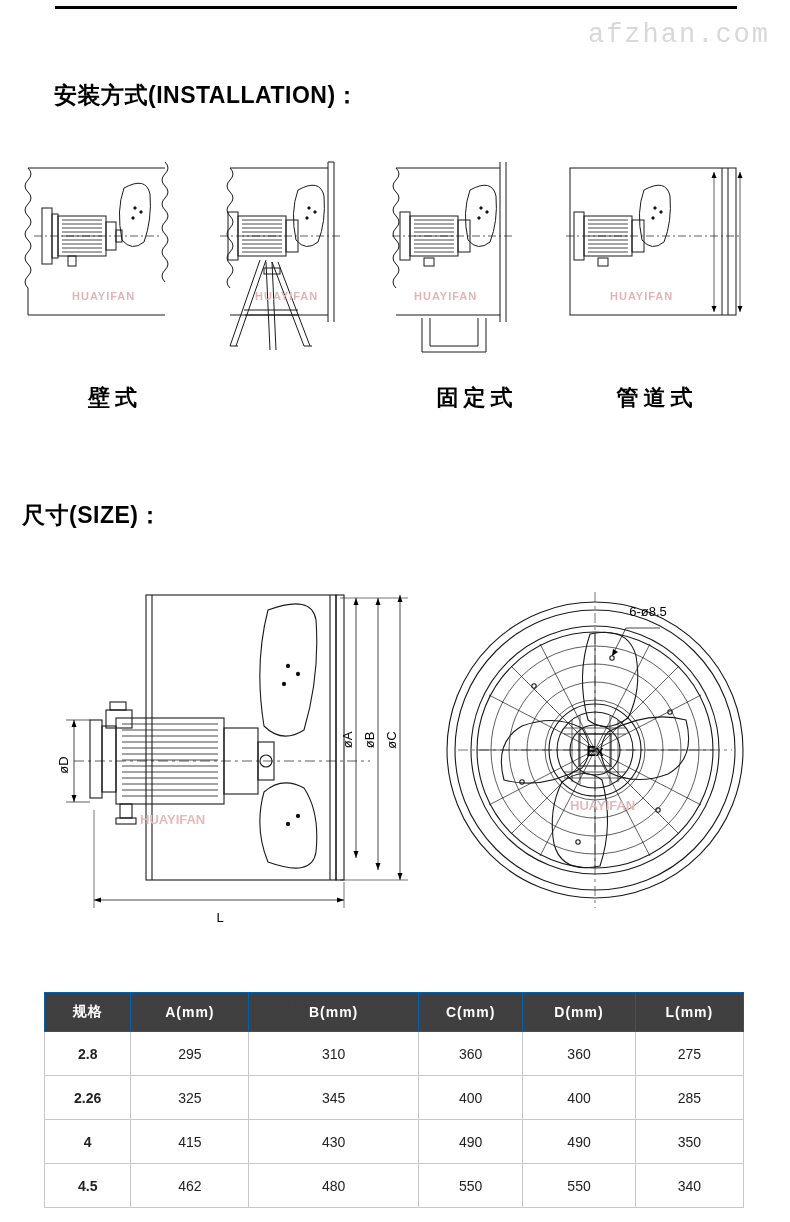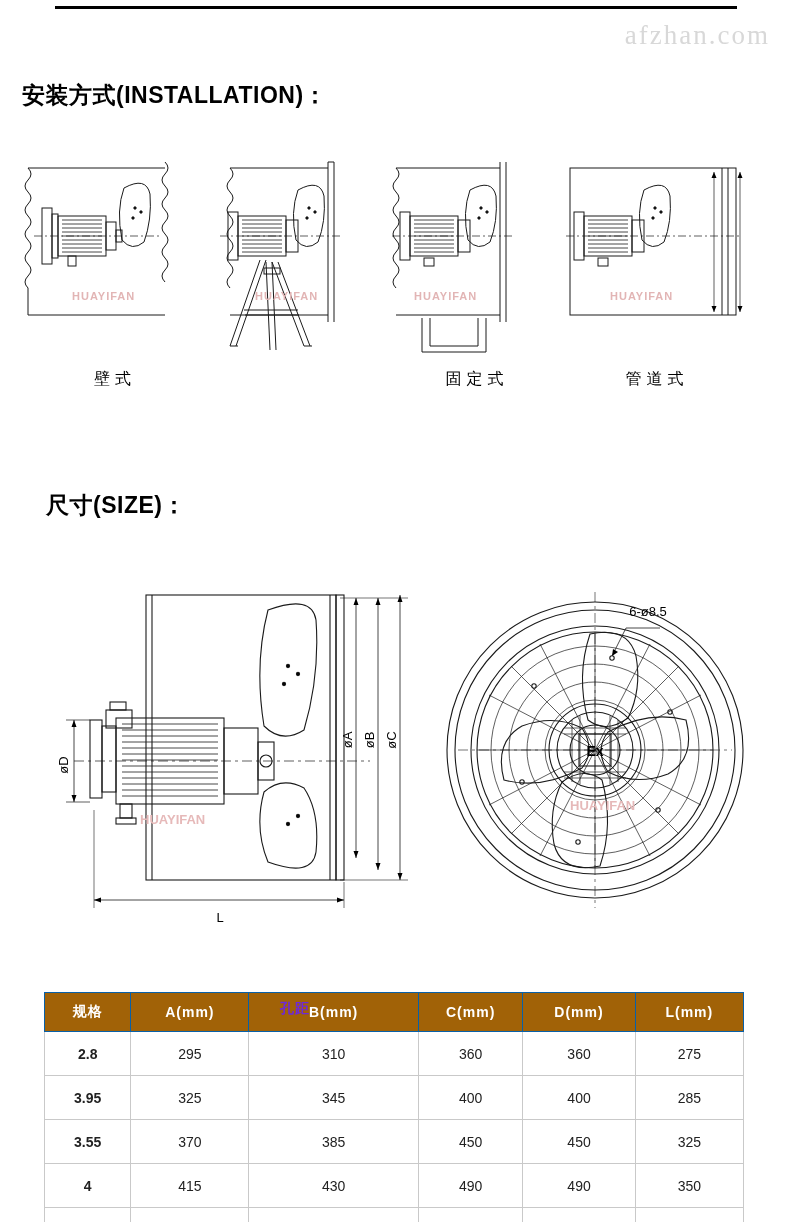--- a/index.html
+++ b/index.html
@@ -23,32 +23,32 @@
     height: 3px;
     background: #000;
   }
   .watermark {
     position: absolute;
     right: 20px;
     top: 20px;
     font-size: 27px;
     color: #d8d8d8;
     letter-spacing: 2px;
-    font-family: Liberation Serif, serif;
+    font-family: Liberation Mono, monospace;
     user-select: none;
   }
   .section-title {
     position: absolute;
     left: 22px;
     font-size: 23px;
     font-weight: bold;
     letter-spacing: 0.5px;
   }
-  #title-install { top: 80px; }
-  #title-size { top: 490px; margin-left: 24px; }
+  #title-install { top: 80px; margin-left: 32px; }
+  #title-size { top: 500px; }
 
   
   .install-row {
     position: absolute;
     left: 0;
     top: 150px;
     width: 790px;
     height: 290px;
   }
   .install-item {
@@ -56,24 +56,24 @@
     width: 190px;
     top: 0;
   }
   .install-fig {
     position: relative;
     width: 190px;
     height: 215px;
   }
   .install-caption {
     text-align: center;
-    font-size: 16px;
-    font-weight: normal;
+    font-size: 22px;
+    font-weight: bold;
     letter-spacing: 5px;
-    margin-top: 4px;
+    margin-top: 18px;
   }
   .wm-small {
     position: absolute;
     font-size: 11px;
     color: #e2b5b5;
     letter-spacing: 1px;
     font-weight: bold;
     user-select: none;
   }
 
@@ -89,21 +89,21 @@
   
   .spec-table {
     position: absolute;
     left: 44px;
     top: 992px;
     width: 700px;
     border-collapse: collapse;
     font-size: 13px;
   }
   .spec-table th {
-    background: #a16207;
+    background: #404040;
     color: #ffffff;
     font-weight: bold;
     height: 36px;
     border: 1px solid #0860a8;
     font-size: 14px;
     letter-spacing: 1px;
   }
   .spec-table td {
     height: 41px;
     text-align: center;
@@ -112,21 +112,21 @@
     color: #222;
   }
   .spec-table td.first-col {
     font-weight: bold;
   }
   .kongju {
     position: absolute;
     left: 280px;
     top: 1000px;
     font-size: 14px;
-    color: #6d28d9;
+    color: #404040;
     font-weight: bold;
     letter-spacing: 1px;
   }
   svg { display: block; }
 </style>
 </head>
 <body>
 
 <div class="top-rule"></div>
 
@@ -466,34 +466,26 @@
   <tbody>
     <tr>
       <td class="first-col">2.8</td>
       <td>295</td>
       <td>310</td>
       <td>360</td>
       <td>360</td>
       <td>275</td>
     </tr>
     <tr>
-      <td class="first-col">3.95</td>
+      <td class="first-col">2.26</td>
       <td>325</td>
       <td>345</td>
       <td>400</td>
       <td>400</td>
       <td>285</td>
-    </tr>
-    <tr>
-      <td class="first-col">3.55</td>
-      <td>370</td>
-      <td>385</td>
-      <td>450</td>
-      <td>450</td>
-      <td>325</td>
     </tr>
     <tr>
       <td class="first-col">4</td>
       <td>415</td>
       <td>430</td>
       <td>490</td>
       <td>490</td>
       <td>350</td>
     </tr>
     <tr>

